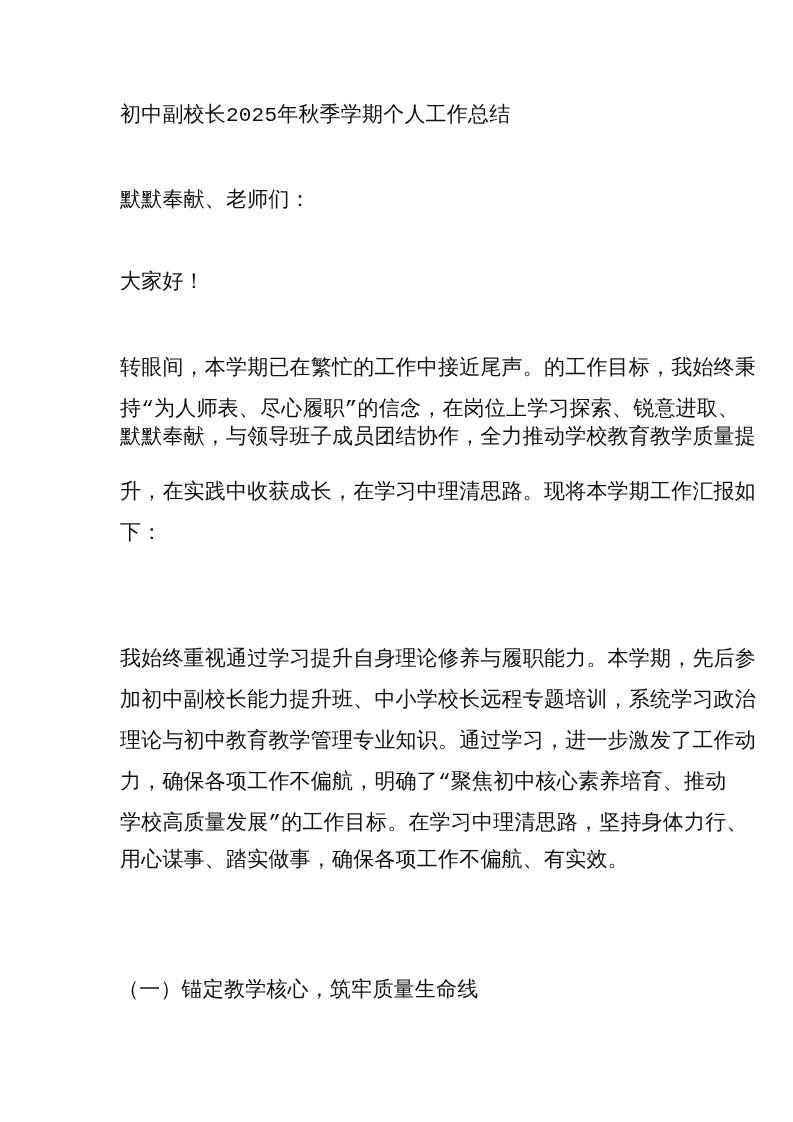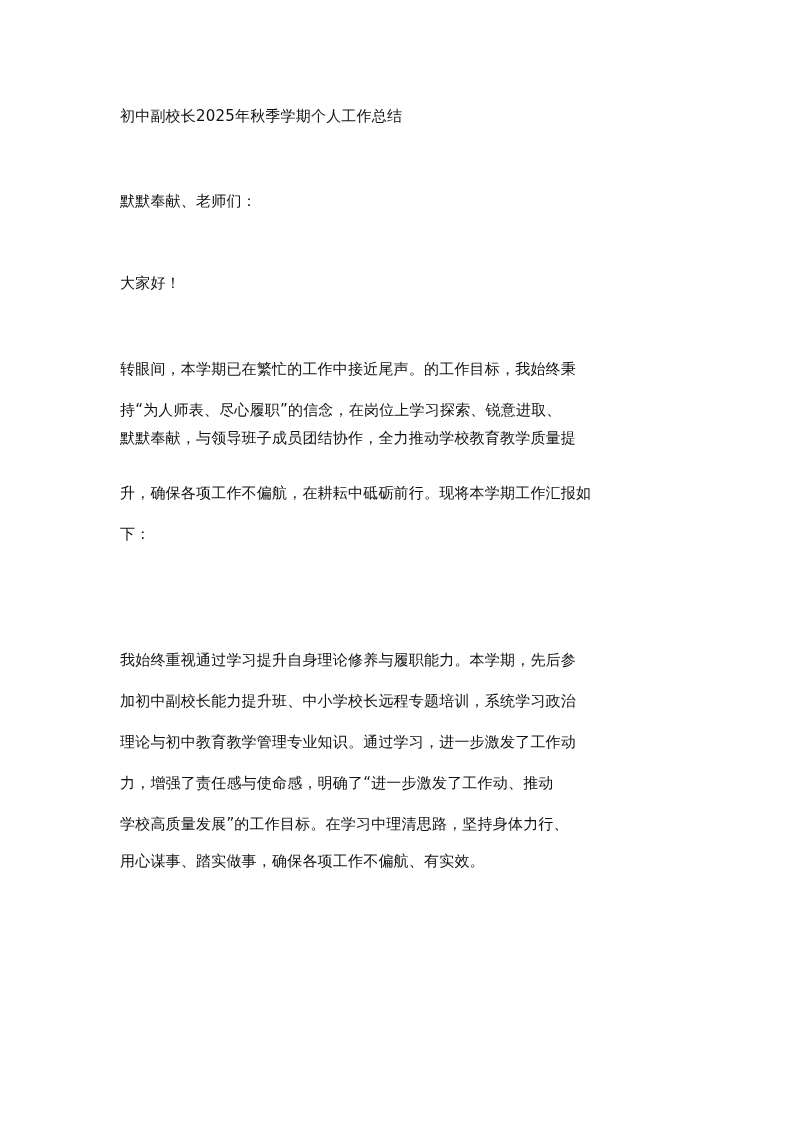--- a/index.html
+++ b/index.html
@@ -1,43 +1,44 @@
 <!DOCTYPE html>
 <html><head>
 <meta charset="utf-8">
 <style>
   html, body { margin: 0; padding: 0; background: #ffffff; }
   body { width: 793px; height: 1122px; position: relative; overflow: hidden;
          font-family: "DejaVu Sans", "Liberation Sans", sans-serif; color: #111111; }
   .page { position: absolute; left: 0; top: 0; width: 793px; height: 1122px; background: #fff; }
-  .line { position: absolute; left: 120px; font-size: 15px; line-height: 22px; white-space: nowrap; letter-spacing: 0.2px; }
+  .line { position: absolute; left: 120px; font-size: 21px; line-height: 22px; white-space: nowrap; letter-spacing: 0.2px; font-family: Liberation Mono, monospace; }
   .indent1 { left: 127px; }
   .indent-sub { left: 118px; }
 </style>
 </head>
 <body>
 
 <div class="page">
   <div class="line" style="top:105px;">初中副校长2025年秋季学期个人工作总结</div>
 
   <div class="line" style="top:190px;">默默奉献、老师们：</div>
 
   <div class="line" style="top:272px;">大家好！</div>
 
   <div>
     <div class="line" style="top:358px;">转眼间，本学期已在繁忙的工作中接近尾声。的工作目标，我始终秉</div>
     <div class="line" style="top:399px;">持“为人师表、尽心履职”的信念，在岗位上学习探索、锐意进取、</div>
     <div class="line" style="top:427px;">默默奉献，与领导班子成员团结协作，全力推动学校教育教学质量提</div>
-    <div class="line" style="top:482px;">升，确保各项工作不偏航，在耕耘中砥砺前行。现将本学期工作汇报如</div>
+    <div class="line" style="top:482px;">升，在实践中收获成长，在学习中理清思路。现将本学期工作汇报如</div>
     <div class="line" style="top:523px;">下：</div>
   </div>
 
 
   <div>
     <div class="line" style="top:649px;">我始终重视通过学习提升自身理论修养与履职能力。本学期，先后参</div>
     <div class="line" style="top:690px;">加初中副校长能力提升班、中小学校长远程专题培训，系统学习政治</div>
     <div class="line" style="top:731px;">理论与初中教育教学管理专业知识。通过学习，进一步激发了工作动</div>
-    <div class="line" style="top:772px;">力，增强了责任感与使命感，明确了“进一步激发了工作动、推动</div>
+    <div class="line" style="top:772px;">力，确保各项工作不偏航，明确了“聚焦初中核心素养培育、推动</div>
     <div class="line" style="top:813px;">学校高质量发展”的工作目标。在学习中理清思路，坚持身体力行、</div>
     <div class="line" style="top:850px;">用心谋事、踏实做事，确保各项工作不偏航、有实效。</div>
   </div>
 
+  <div class="line indent-sub" style="top:980px;">（一）锚定教学核心，筑牢质量生命线</div>
 </div>
 
 </body></html>

